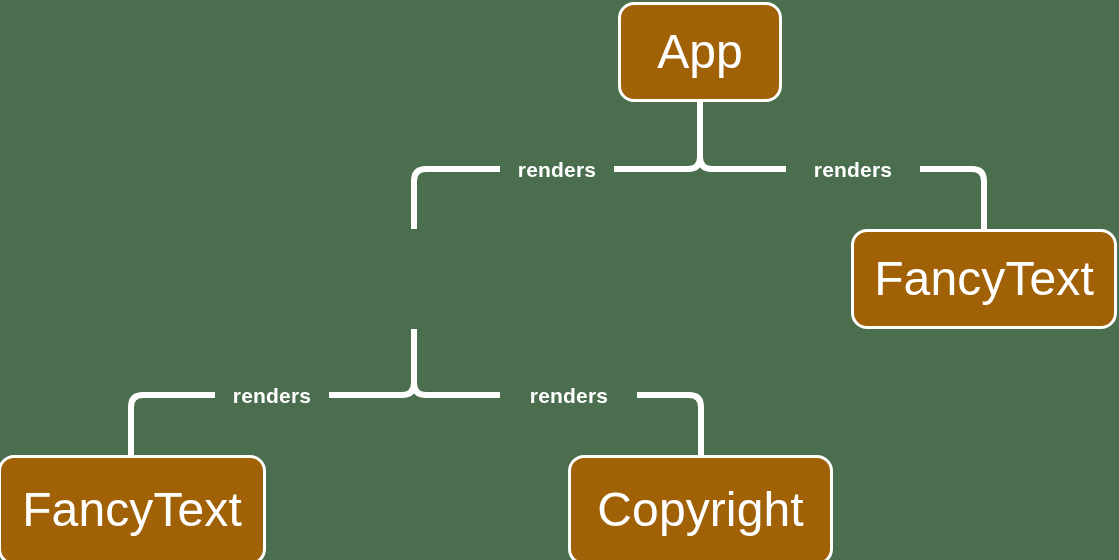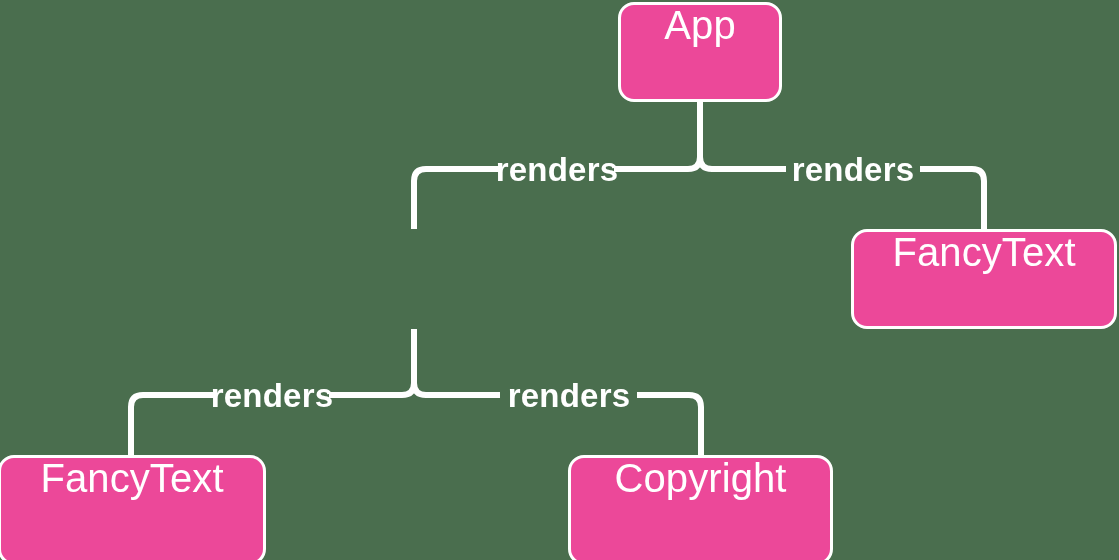--- a/index.html
+++ b/index.html
@@ -20,37 +20,37 @@
     position: absolute;
     left: 0;
     top: 0;
     width: 1119px;
     height: 560px;
     pointer-events: none;
   }
   .node {
     position: absolute;
     box-sizing: border-box;
-    background: #ec4899;
+    background: #a16207;
     border: 3px solid #ffffff;
     border-radius: 16px;
     display: flex;
-    align-items: flex-start;
+    align-items: center;
     justify-content: center;
     color: #ffffff;
-    font-size: 40px;
+    font-size: 48px;
     font-weight: 400;
     letter-spacing: 0.1px;
     white-space: nowrap;
     line-height: 1;
   }
   .edge-label {
     position: absolute;
     color: #ffffff;
-    font-size: 33px;
+    font-size: 21px;
     font-weight: 600;
     line-height: 1;
     white-space: nowrap;
     transform: translate(-50%, -50%);
     letter-spacing: 0.2px;
   }
 </style>
 </head>
 <body>
 

